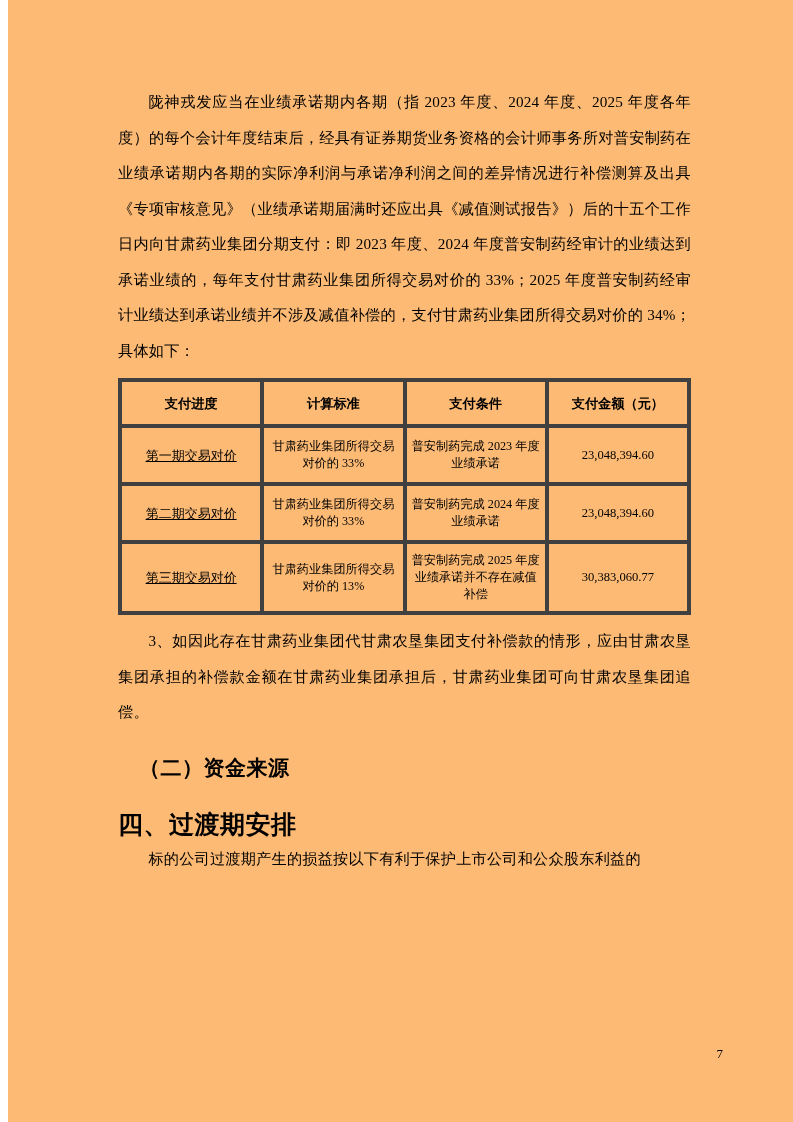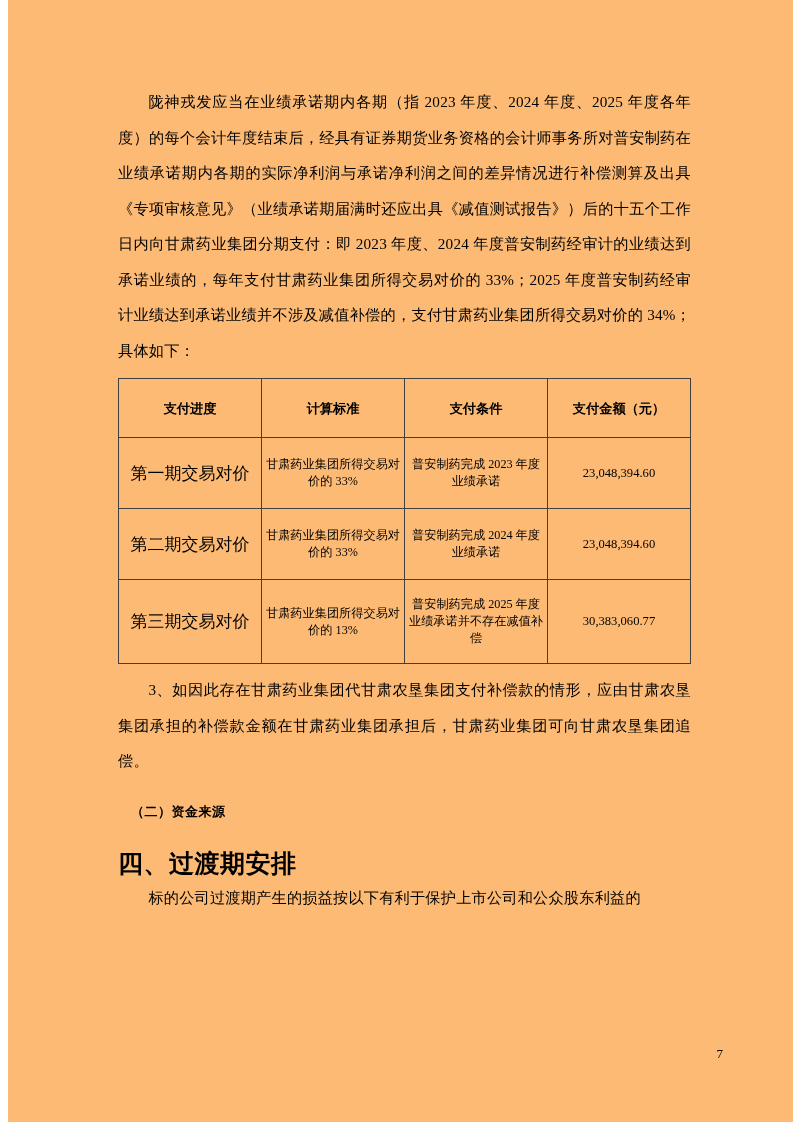--- a/index.html
+++ b/index.html
@@ -42,44 +42,44 @@
     margin-bottom: 8px;
   }
   table.pay-table {
     border-collapse: collapse;
     width: 573px;
     table-layout: fixed;
     font-size: 12.4px;
   }
   table.pay-table th,
   table.pay-table td {
-    border: 1px solid #404040;
-    padding: 16px 3px;
+    border: 4px solid #404040;
+    padding: 8px 3px;
     text-align: center;
     vertical-align: middle;
     line-height: 17px;
   }
   table.pay-table thead th {
     font-weight: bold;
     font-size: 13.2px;
     height: 26px;
   }
   table.pay-table tbody td {
     height: 38px;
   }
-  td.col-stage { width: 118px; font-size: 17px; }
+  td.col-stage { width: 118px; font-size: 13px; text-decoration: underline; }
   td.col-std   { width: 200px; font-size: 12.2px; }
   td.col-cond  { width: 132px; font-size: 12.2px; }
   td.col-amt   { width: 123px; font-size: 12.6px; text-align: center; }
   .after-table {
     margin-top: 12px;
   }
   h3.sec-head {
     margin: 24px 0 0 0;
-    font-size: 13px;
+    font-size: 21px;
     font-weight: bold;
     text-indent: 1em;
     letter-spacing: 0.5px;
     font-family: Liberation Mono, monospace;
   }
   h2.sec-head-main {
     margin: 26px 0 0 0;
     font-size: 25px;
     font-weight: bold;
     letter-spacing: 0.5px;

